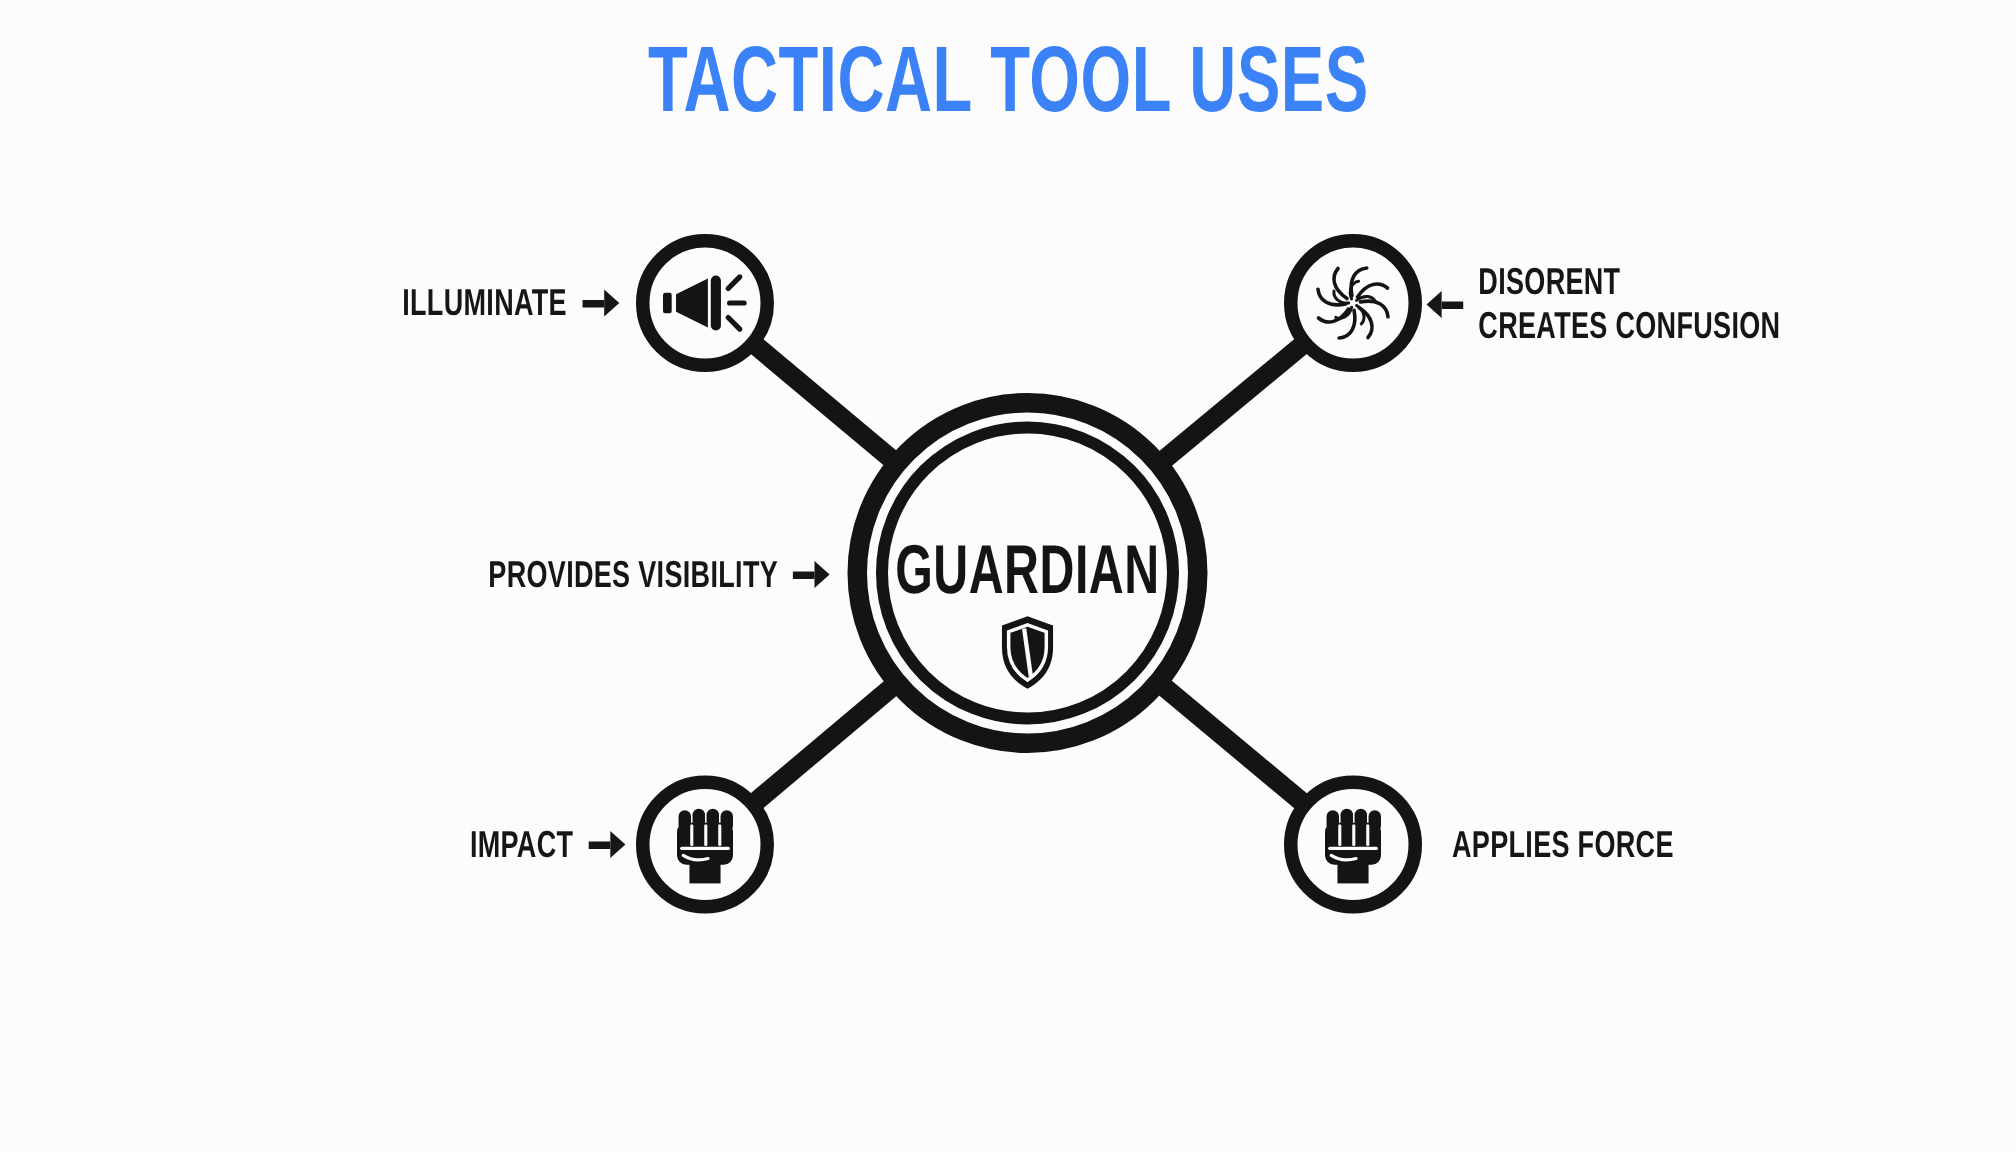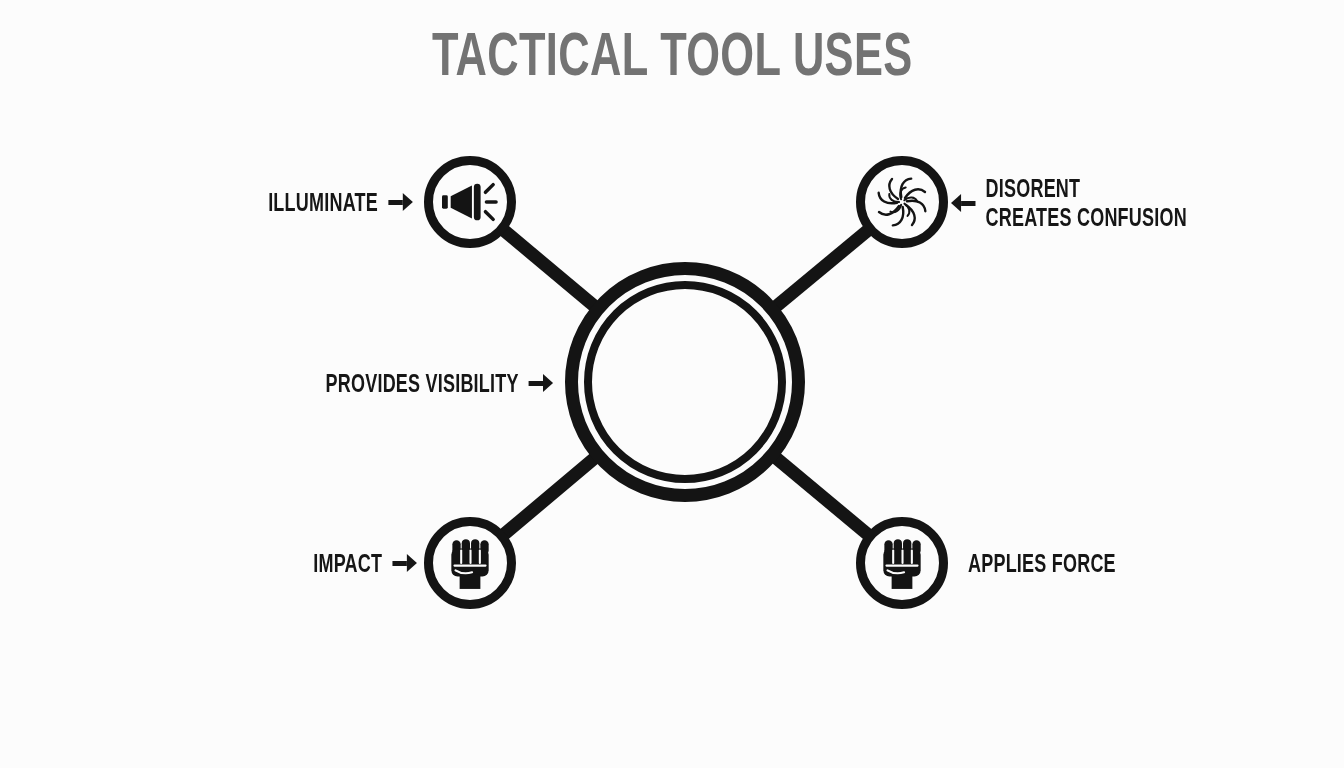--- a/index.html
+++ b/index.html
@@ -5,21 +5,21 @@
   * { margin: 0; padding: 0; box-sizing: border-box; }
   html, body { width: 1344px; height: 768px; overflow: hidden; }
   body { background: #fcfcfc; font-family: "Liberation Sans", sans-serif; color: #161616; }
 
   .canvas { position: relative; width: 1344px; height: 768px; background: #fcfcfc; }
 
   
   .cond { display: inline-block; transform: scaleX(0.70); transform-origin: center center; white-space: nowrap; font-weight: 700; letter-spacing: 0.5px; }
 
   .title { position: absolute; top: 18px; left: 0; right: 0; text-align: center;
-           font-size: 62px; font-weight: 700; color: #737373; z-index: 5; }
+           font-size: 62px; font-weight: 700; color: #3b82f6; z-index: 5; }
 
   svg.connectors { position: absolute; left: 0; top: 0; z-index: 1; }
 
   
   .hub { position: absolute; left: 565px; top: 262px; width: 240px; height: 240px;
          border: 13px solid #141414; border-radius: 50%; background: #fcfcfc; z-index: 2; }
   .hub-inner-ring { position: absolute; left: 6px; top: 6px; right: 6px; bottom: 6px;
          border: 8px solid #141414; border-radius: 50%; }
   .hub-content { position: absolute; inset: 0; display: flex; flex-direction: column;
          align-items: center; justify-content: center; transform: translateY(26px); }
@@ -71,20 +71,28 @@
     <g stroke="#141414" stroke-width="13">
       <line x1="685" y1="382" x2="470" y2="202"></line>
       <line x1="685" y1="382" x2="902" y2="202"></line>
       <line x1="685" y1="382" x2="470" y2="563"></line>
       <line x1="685" y1="382" x2="902" y2="563"></line>
     </g>
   </svg>
 
   <div class="hub">
     <div class="hub-inner-ring"></div>
+    <div class="hub-content">
+      <span class="hub-label cond">GUARDIAN</span>
+      <svg width="46" height="52" viewBox="0 0 48 58">
+        <path d="M24 2 L43 9 V25 C43 41 35 50 24 56 C13 50 5 41 5 25 V9 Z" fill="#141414"></path>
+        <path d="M24 8.5 L38 13.5 V25 C38 37 32 44.5 24 49.5 C16 44.5 10 37 10 25 V13.5 Z" fill="none" stroke="#fcfcfc" stroke-width="2.6"></path>
+        <line x1="24" y1="11" x2="24" y2="47" stroke="#fcfcfc" stroke-width="3.2" transform="rotate(-8 24 29)"></line>
+      </svg>
+    </div>
   </div>
 
   <div class="node node-tl">
     <svg width="56" height="44" viewBox="0 0 58 44">
       <rect x="0" y="15" width="6" height="14" rx="1.5" fill="#141414"></rect>
       <polygon points="9,16 31,5 31,39 9,28" fill="#141414"></polygon>
       <rect x="33" y="3" width="7" height="38" rx="3.5" fill="#141414"></rect>
       <g stroke="#141414" stroke-width="3.6" stroke-linecap="round">
         <line x1="45" y1="12" x2="53" y2="4"></line>
         <line x1="46" y1="22" x2="56" y2="22"></line>

